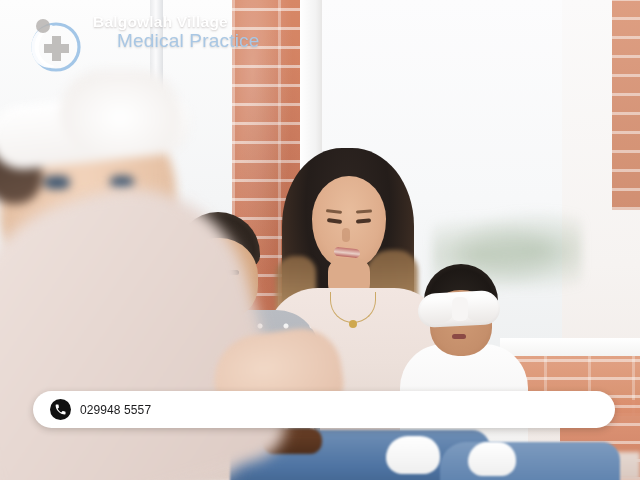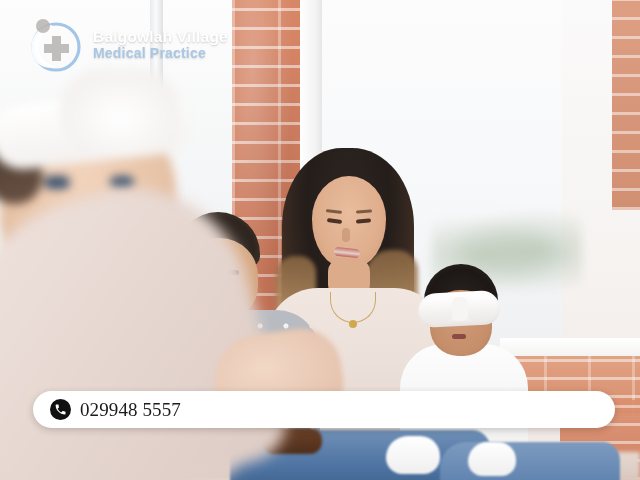--- a/index.html
+++ b/index.html
@@ -289,34 +289,35 @@
     background: linear-gradient(150deg,#eadfda,#e0d0c9);
     border-radius: 120px 90px 20px 20px;
     transform: rotate(-10deg);
     filter: blur(9px);
   }
 
   
   .logo {
     position: absolute;
     left: 22px; top: 14px;
-    display: flex; align-items: center; gap: 9px;
+    display: flex; gap: 9px;
     z-index: 6;
   }
   .logo-mark { position: relative; width: 62px; height: 62px; }
   .logo-text { line-height: 1.08; }
   .logo-line1 {
     font-size: 15.5px; font-weight: 700; color: #ffffff;
     letter-spacing: .2px;
     text-shadow: 0 1px 2px rgba(120,110,105,.35);
   }
   .logo-line2 {
-    font-size: 14px; font-weight: 700; color: #a9c7e4;
+    font-size: 19px; font-weight: 400; color: #a9c7e4;
     letter-spacing: .2px;
     text-shadow: 0 1px 2px rgba(120,110,105,.25);
+    margin-left: 24px;
   }
 
   
   .quote-card {
     position: absolute;
     left: 419px; top: 9px;
     width: 202px; height: 239px;
     box-sizing: border-box;
     border: 2px solid #3e72b3;
     border-radius: 16px;
@@ -350,22 +351,22 @@
   .contact-item.phone { margin-left: 17px; }
   .contact-item.web { margin-left: 119px; }
   .icon-circle {
     width: 21px; height: 21px; border-radius: 50%;
     background: #111111;
     display: flex; align-items: center; justify-content: center;
     flex: 0 0 auto;
   }
   .icon-circle svg { display: block; }
   .contact-label {
-    font-size: 19px; color: #1b1b1d; letter-spacing: .1px;
-    font-family: Liberation Serif, serif;
+    font-size: 12px; color: #1b1b1d; letter-spacing: .1px;
+    font-family: Liberation Sans, sans-serif;
     white-space: nowrap;
     text-align: center;
   }
 </style>
 </head>
 <body>
 
 <div class="canvas">
 
   <div class="photo">

